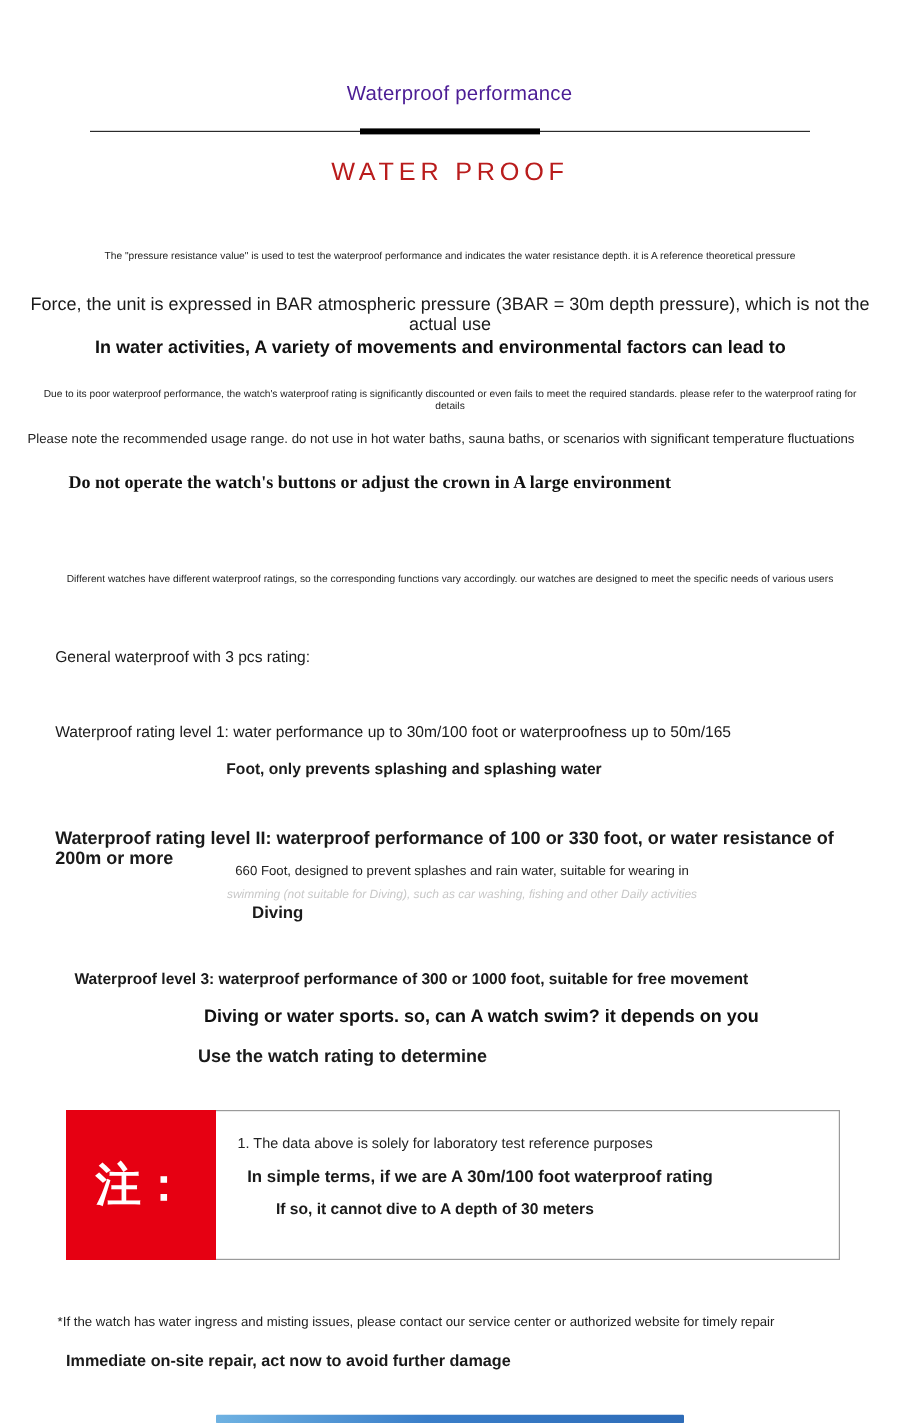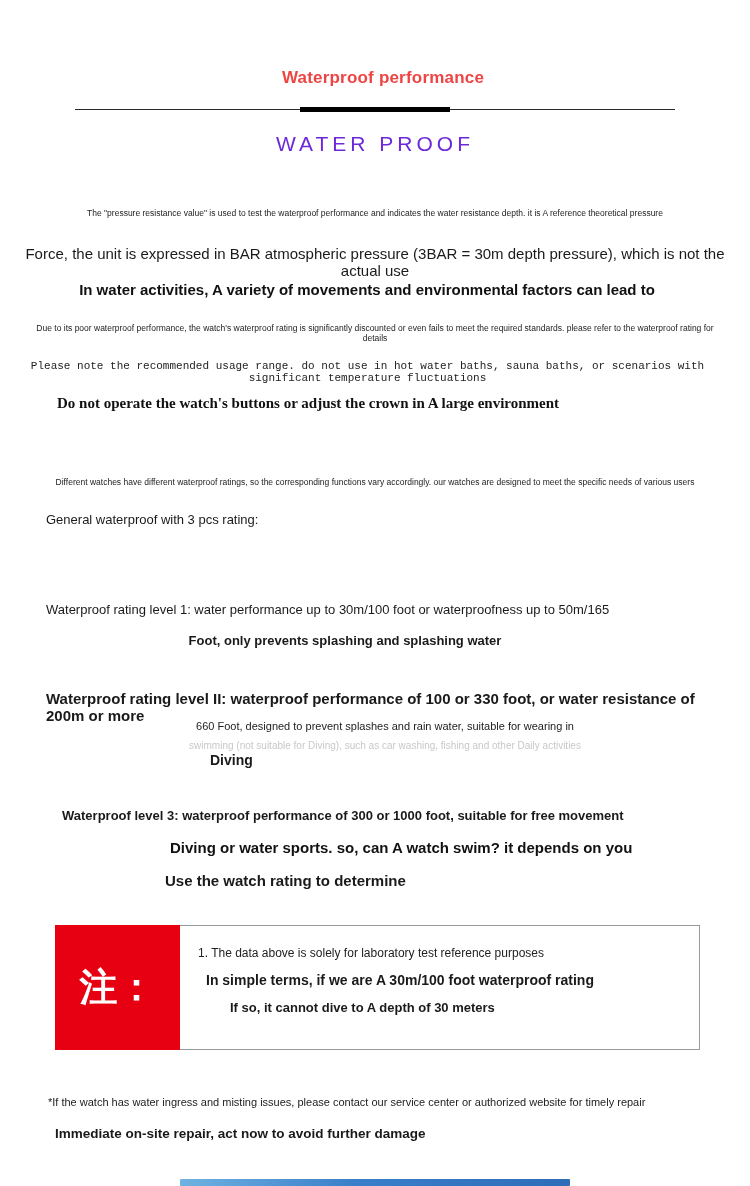--- a/index.html
+++ b/index.html
@@ -12,47 +12,47 @@
     margin: 0 auto;
     background: #ffffff;
     overflow: hidden;
   }
   .abs { position: absolute; }
   .center { text-align: center; }
   .left { text-align: left; }
 
   .title {
     left: 16px; right: 0; top: 68px;
-    font-size: 17px; font-weight: bold; letter-spacing: 0.2px;
-    color: #ef4444;
+    font-size: 17px; font-weight: normal; letter-spacing: 0.2px;
+    color: #4c1d95;
   }
   .divider {
     left: 75px; right: 75px; top: 109px;
     height: 1px; background: #2b2b2b;
   }
   .divider-thick {
     position: absolute; left: 50%; top: -2px;
     transform: translateX(-50%);
     width: 150px; height: 5px; background: #000;
   }
   .subtitle {
     left: 0; right: 0; top: 132px;
     font-size: 21px; font-weight: 400; letter-spacing: 4px;
-    color: #6d28d9;
+    color: #b91c1c;
   }
 
   .fs8  { font-size: 8.5px;  color: #222; }
   .fs10 { font-size: 10px;   color: #222; }
   .fs11 { font-size: 11px;   color: #222; }
   .fs12 { font-size: 15px;   color: #1a1a1a; }
   .fs13 { font-size: 13px;   color: #1a1a1a; }
   .fs14 { font-size: 14px;   color: #1a1a1a; }
   .fs15 { font-size: 15px;   color: #111; }
   .b    { font-weight: bold; }
-  .faint { color: #c8c8c8; }
+  .faint { color: #c8c8c8; font-style: italic; }
 
   .note-wrap {
     left: 55px; top: 925px;
     width: 645px; height: 125px;
     display: flex;
   }
   .note-red {
     width: 125px; height: 125px;
     background: #e60012;
     color: #ffffff;
@@ -91,27 +91,27 @@
   <div class="abs subtitle center">WATER PROOF</div>
 
   <div class="abs fs8 center" style="left:40px; right:40px; top:208px;">The "pressure resistance value" is used to test the waterproof performance and indicates the water resistance depth. it is A reference theoretical pressure</div>
 
   <div class="abs fs12 center" style="left:10px; right:10px; top:245px;">Force, the unit is expressed in BAR atmospheric pressure (3BAR = 30m depth pressure), which is not the actual use</div>
 
   <div class="abs fs15 b center" style="left:4px; right:20px; top:281px;">In water activities, A variety of movements and environmental factors can lead to</div>
 
   <div class="abs fs8 center" style="left:30px; right:30px; top:323px;">Due to its poor waterproof performance, the watch's waterproof rating is significantly discounted or even fails to meet the required standards. please refer to the waterproof rating for details</div>
 
-  <div class="abs fs11 center" style="left:15px; right:30px; top:360px;font-family:Liberation Mono, monospace;">Please note the recommended usage range. do not use in hot water baths, sauna baths, or scenarios with significant temperature fluctuations</div>
+  <div class="abs fs11 center" style="left:15px; right:30px; top:360px;">Please note the recommended usage range. do not use in hot water baths, sauna baths, or scenarios with significant temperature fluctuations</div>
 
   <div class="abs fs15 b left" style="left:57px; right:30px; top:395px;font-family:Liberation Serif, serif;">Do not operate the watch's buttons or adjust the crown in A large environment</div>
 
   <div class="abs fs8 center" style="left:40px; right:40px; top:477px;">Different watches have different waterproof ratings, so the corresponding functions vary accordingly. our watches are designed to meet the specific needs of various users</div>
 
-  <div class="abs fs13 left" style="left:46px; right:30px; top:512px;">General waterproof with 3 pcs rating:</div>
+  <div class="abs fs13 left" style="left:46px; right:30px; top:540px;">General waterproof with 3 pcs rating:</div>
 
   <div class="abs fs13 left" style="left:46px; right:20px; top:602px;">Waterproof rating level 1: water performance up to 30m/100 foot or waterproofness up to 50m/165</div>
 
   <div class="abs fs13 b center" style="left:0; width:690px; top:633px;">Foot, only prevents splashing and splashing water</div>
 
   <div class="abs fs12 b left" style="left:46px; right:20px; top:690px;">Waterproof rating level II: waterproof performance of 100 or 330 foot, or water resistance of 200m or more</div>
 
   <div class="abs fs11 center" style="left:150px; width:470px; top:720px;">660 Foot, designed to prevent splashes and rain water, suitable for wearing in</div>
 
   <div class="abs fs10 faint center" style="left:150px; width:470px; top:740px;">swimming (not suitable for Diving), such as car washing, fishing and other Daily activities</div>

